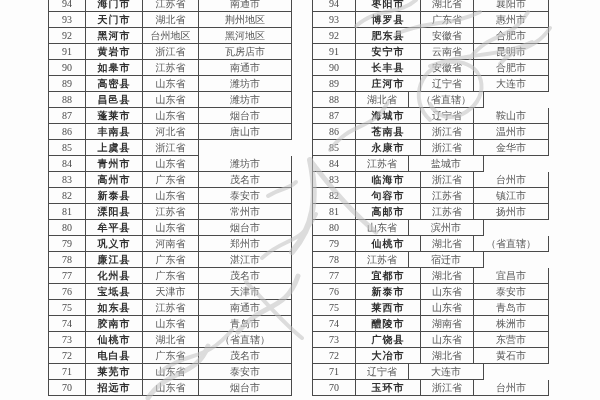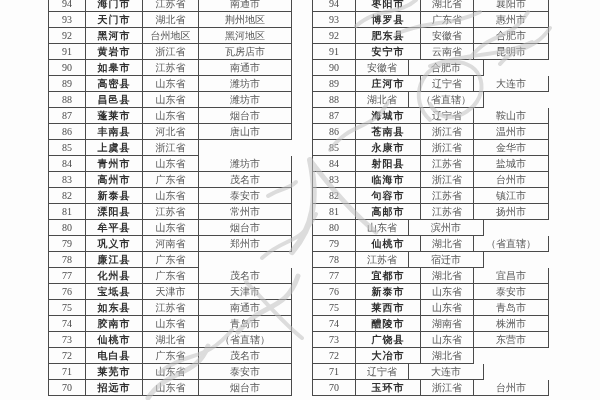--- a/index.html
+++ b/index.html
@@ -120,20 +120,21 @@
       <div class="row">
         <span class="cell col-rank">79</span>
         <span class="cell col-name">巩义市</span>
         <span class="cell col-province">河南省</span>
         <span class="cell col-city">郑州市</span>
       </div>
       <div class="row">
         <span class="cell col-rank">78</span>
         <span class="cell col-name">廉江县</span>
         <span class="cell col-province">广东省</span>
+        <span class="cell col-city">湛江市</span>
       </div>
       <div class="row">
         <span class="cell col-rank">77</span>
         <span class="cell col-name">化州县</span>
         <span class="cell col-province">广东省</span>
         <span class="cell col-city">茂名市</span>
       </div>
       <div class="row">
         <span class="cell col-rank">76</span>
         <span class="cell col-name">宝坻县</span>
@@ -198,20 +199,21 @@
         <span class="cell col-city">合肥市</span>
       </div>
       <div class="row">
         <span class="cell col-rank">91</span>
         <span class="cell col-name">安宁市</span>
         <span class="cell col-province">云南省</span>
         <span class="cell col-city">昆明市</span>
       </div>
       <div class="row">
         <span class="cell col-rank">90</span>
+        <span class="cell col-name">长丰县</span>
         <span class="cell col-province">安徽省</span>
         <span class="cell col-city">合肥市</span>
       </div>
       <div class="row">
         <span class="cell col-rank">89</span>
         <span class="cell col-name">庄河市</span>
         <span class="cell col-province">辽宁省</span>
         <span class="cell col-city">大连市</span>
       </div>
       <div class="row">
@@ -232,21 +234,20 @@
         <span class="cell col-city">温州市</span>
       </div>
       <div class="row">
         <span class="cell col-rank">85</span>
         <span class="cell col-name">永康市</span>
         <span class="cell col-province">浙江省</span>
         <span class="cell col-city">金华市</span>
       </div>
       <div class="row">
         <span class="cell col-rank">84</span>
-        <span class="cell col-name">射阳县</span>
         <span class="cell col-province">江苏省</span>
         <span class="cell col-city">盐城市</span>
       </div>
       <div class="row">
         <span class="cell col-rank">83</span>
         <span class="cell col-name">临海市</span>
         <span class="cell col-province">浙江省</span>
         <span class="cell col-city">台州市</span>
       </div>
       <div class="row">
@@ -304,20 +305,21 @@
       <div class="row">
         <span class="cell col-rank">73</span>
         <span class="cell col-name">广饶县</span>
         <span class="cell col-province">山东省</span>
         <span class="cell col-city">东营市</span>
       </div>
       <div class="row">
         <span class="cell col-rank">72</span>
         <span class="cell col-name">大冶市</span>
         <span class="cell col-province">湖北省</span>
+        <span class="cell col-city">黄石市</span>
       </div>
       <div class="row">
         <span class="cell col-rank">71</span>
         <span class="cell col-province">辽宁省</span>
         <span class="cell col-city">大连市</span>
       </div>
       <div class="row">
         <span class="cell col-rank">70</span>
         <span class="cell col-name">玉环市</span>
         <span class="cell col-province">浙江省</span>

